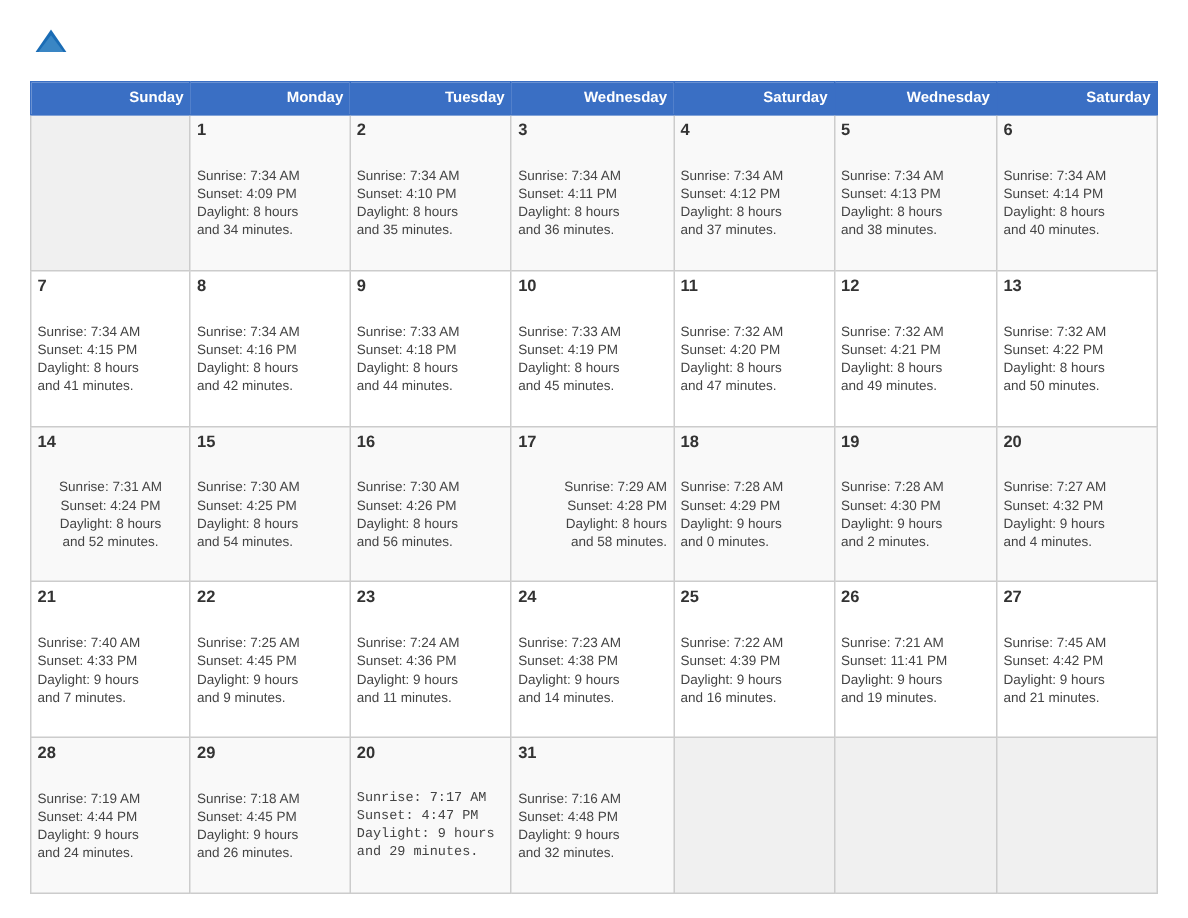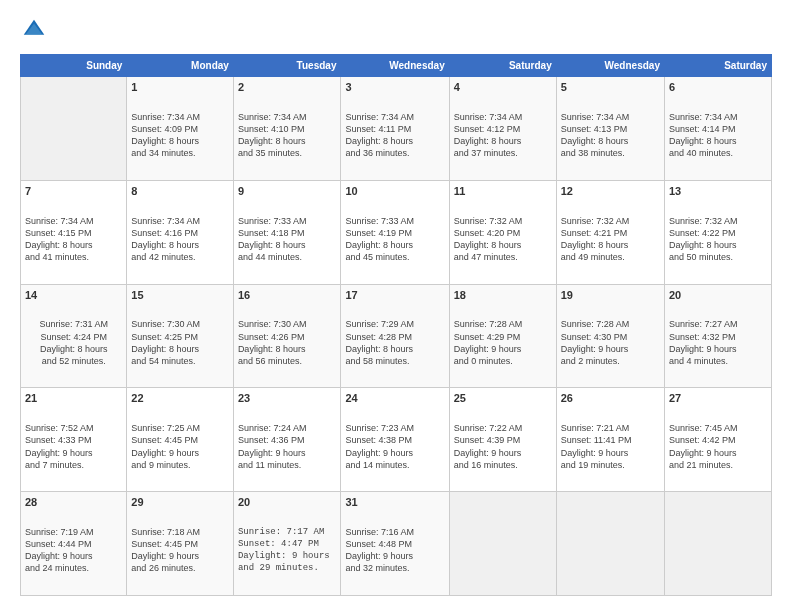--- a/index.html
+++ b/index.html
@@ -243,21 +243,21 @@
           </td>
           <td>
             <span class="day-number">16</span>
             <div class="day-info" style="white-space: pre-line;">Sunrise: 7:30 AM
 Sunset: 4:26 PM
 Daylight: 8 hours
 and 56 minutes.</div>
           </td>
           <td>
             <span class="day-number">17</span>
-            <div class="day-info" style="white-space: pre-line;">Sunrise: 7:29 AM
+            <div class="day-info" style="white-space: pre-line; text-align: right;">Sunrise: 7:29 AM
 Sunset: 4:28 PM
 Daylight: 8 hours
 and 58 minutes.</div>
           </td>
           <td>
             <span class="day-number">18</span>
             <div class="day-info" style="white-space: pre-line;">Sunrise: 7:28 AM
 Sunset: 4:29 PM
 Daylight: 9 hours
 and 0 minutes.</div>
@@ -273,21 +273,21 @@
             <span class="day-number">20</span>
             <div class="day-info" style="white-space: pre-line;">Sunrise: 7:27 AM
 Sunset: 4:32 PM
 Daylight: 9 hours
 and 4 minutes.</div>
           </td>
         </tr>
         <tr>
           <td>
             <span class="day-number">21</span>
-            <div class="day-info" style="white-space: pre-line;">Sunrise: 7:52 AM
+            <div class="day-info" style="white-space: pre-line;">Sunrise: 7:40 AM
 Sunset: 4:33 PM
 Daylight: 9 hours
 and 7 minutes.</div>
           </td>
           <td>
             <span class="day-number">22</span>
             <div class="day-info" style="white-space: pre-line;">Sunrise: 7:25 AM
 Sunset: 4:45 PM
 Daylight: 9 hours
 and 9 minutes.</div>

